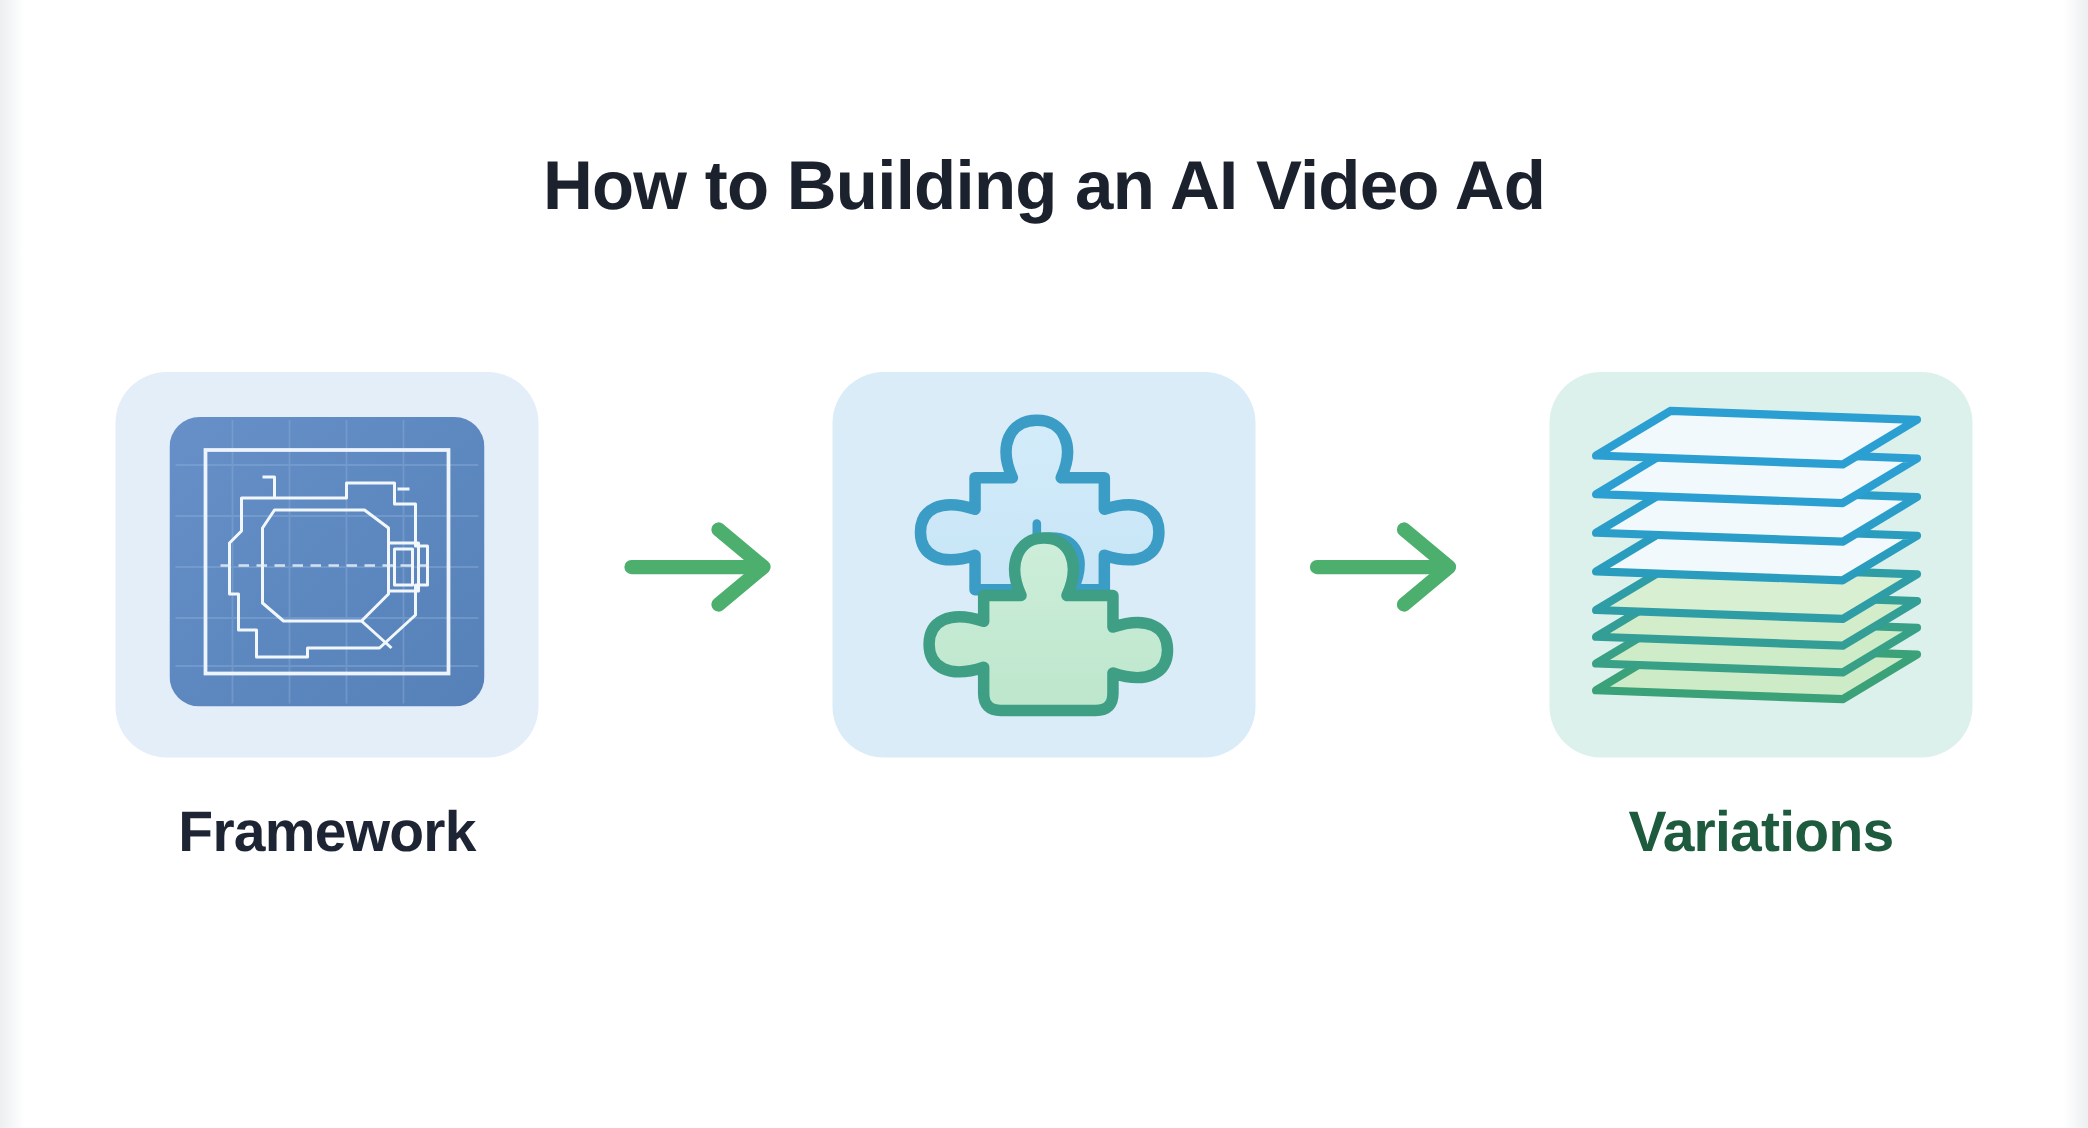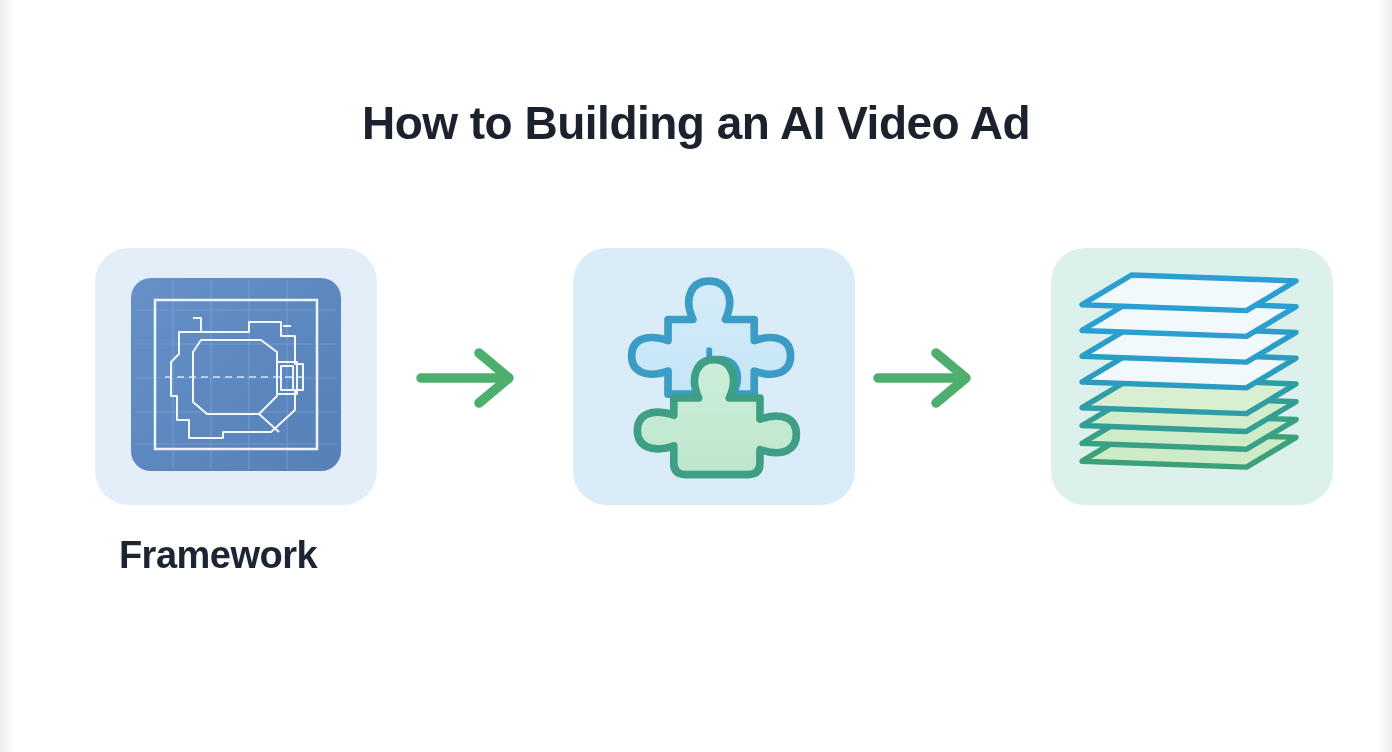--- a/index.html
+++ b/index.html
@@ -12,21 +12,21 @@
   .canvas{position:absolute;inset:0;}
   .title{
     position:absolute;top:96px;left:0;width:100%;
     text-align:center;
     font-size:46px;font-weight:700;color:#1b212d;letter-spacing:-0.5px;
   }
   .flow-row{
     position:absolute;top:248px;left:95px;width:1202px;
     display:flex;justify-content:space-between;
   }
-  .step{width:246px;display:flex;flex-direction:column;}
+  .step{width:246px;display:flex;flex-direction:column;align-items:center;}
   .card{
     width:282px;height:257px;border-radius:34px;
     display:flex;align-items:center;justify-content:center;
   }
   .step-1 .card{background:#e4eef8;}
   .step-2 .card{background:#daecf8;}
   .step-3 .card{background:#dcf1ec;}
   .step-label{
     margin-top:26px;font-size:38px;font-weight:700;letter-spacing:-0.5px;
     color:#1d2433;text-align:center;line-height:48px;
@@ -126,20 +126,21 @@
               <path d="M 14,156 L 64,126 L 230,132 L 180,162 Z" fill="#d3edcb" stroke="#339e95"></path>
               <path d="M 14,138 L 64,108 L 230,114 L 180,144 Z" fill="#d8efd2" stroke="#2e9da6"></path>
               <path d="M 14,112 L 64,82 L 230,88 L 180,118 Z" fill="#f1f9fd" stroke="#2a9cbd"></path>
               <path d="M 14,86 L 64,56 L 230,62 L 180,92 Z" fill="#f1f9fd" stroke="#2a9ec9"></path>
               <path d="M 14,60 L 64,30 L 230,36 L 180,66 Z" fill="#f1f9fd" stroke="#2b9fd1"></path>
               <path d="M 14,34 L 64,4 L 230,10 L 180,40 Z" fill="#f1f9fd" stroke="#2b9fd1"></path>
             </g>
           </svg>
         </span>
       </div>
+      <div class="step-label">Variations</div>
     </div>
 
   </div>
 
   <span class="arrow arrow-1">
     <svg width="112" height="64" viewBox="0 0 112 64">
       <g stroke="#4daf6d" stroke-width="9.5" stroke-linecap="round" stroke-linejoin="round" fill="none">
         <line x1="6" y1="32" x2="88" y2="32"></line>
         <polyline points="64,7 94,32 64,57"></polyline>
       </g>

